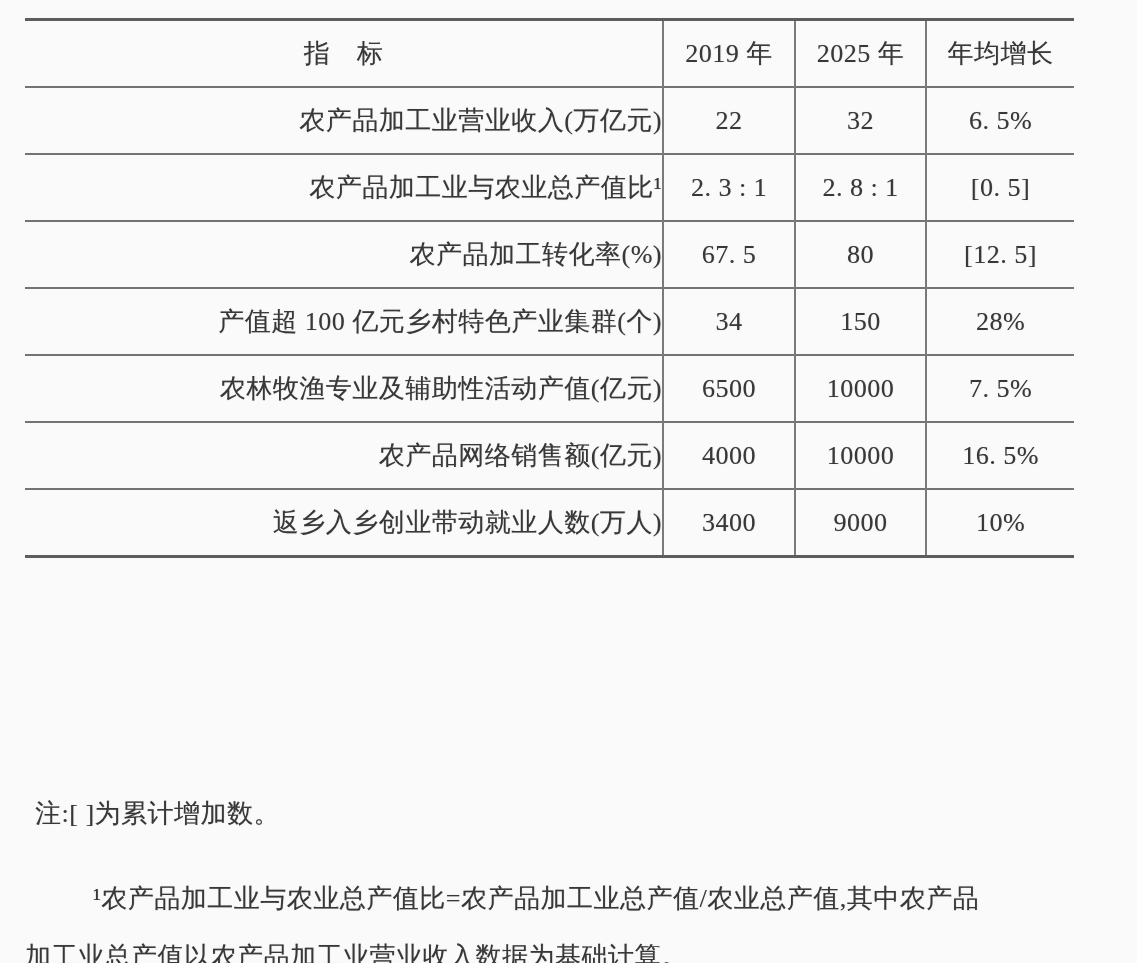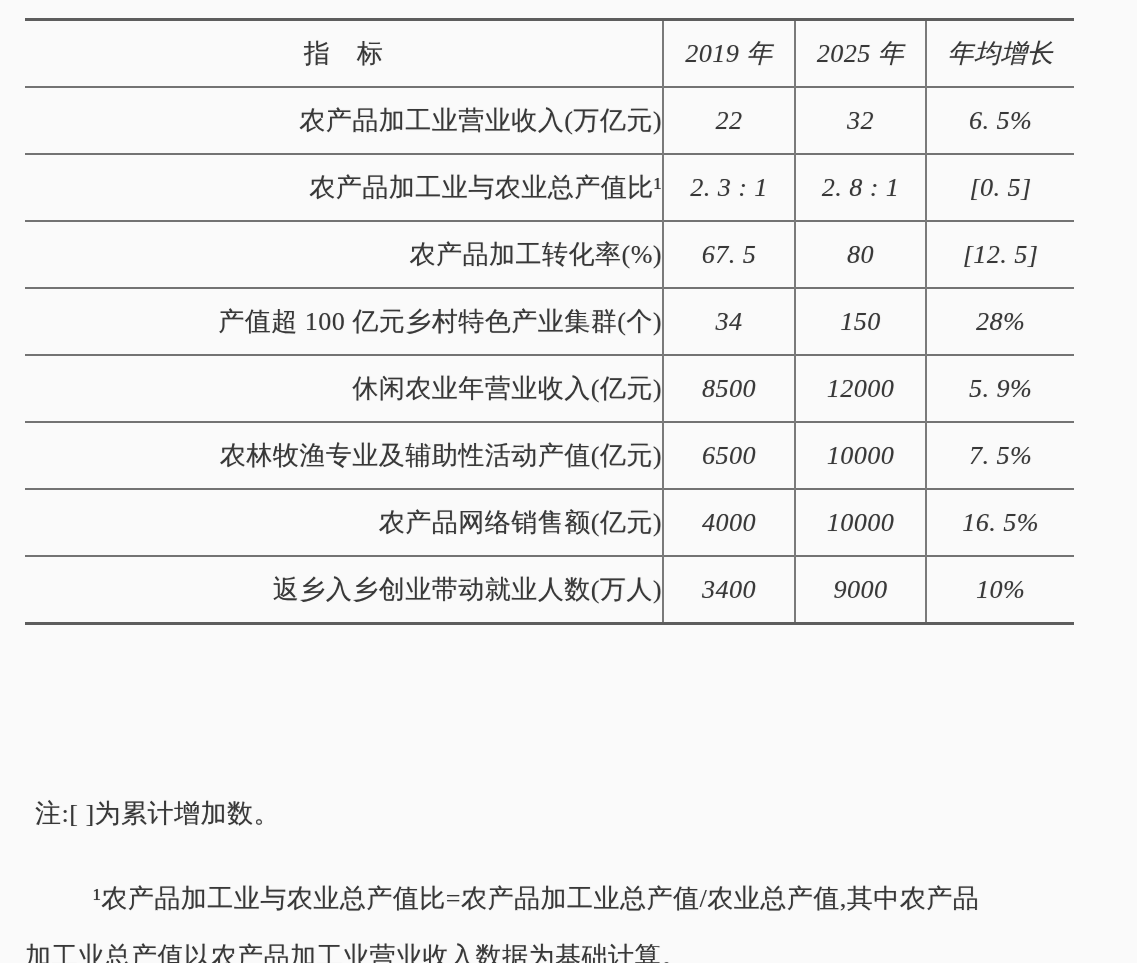--- a/index.html
+++ b/index.html
@@ -35,21 +35,21 @@
   table.indicators td {
     font-size: 26px;
     font-weight: normal;
     letter-spacing: 0.5px;
     padding: 0;
     vertical-align: middle;
   }
   table.indicators thead th { height: 65px; }
   table.indicators tbody td { height: 65px; }
   table.indicators tr { border-bottom: 2px solid #737373; }
-  table.indicators .sep { border-left: 2px solid #7a7a7a; font-style: italic; }
+  table.indicators .sep { border-left: 2px solid #7a7a7a; }
   .c-ind {
     text-align: right;
     padding-left: 16px !important;
   }
   th.c-ind { text-align: center; padding-left: 0 !important; }
   .c-num { text-align: center; }
   .bracket-note {
     position: absolute;
     left: 25px;
     top: 786px;
@@ -107,26 +107,20 @@
         <td class="c-num sep">80</td>
         <td class="c-num sep">[12. 5]</td>
       </tr>
       <tr>
         <td class="c-ind">产值超 100 亿元乡村特色产业集群(个)</td>
         <td class="c-num sep">34</td>
         <td class="c-num sep">150</td>
         <td class="c-num sep">28%</td>
       </tr>
       <tr>
-        <td class="c-ind">休闲农业年营业收入(亿元)</td>
-        <td class="c-num sep">8500</td>
-        <td class="c-num sep">12000</td>
-        <td class="c-num sep">5. 9%</td>
-      </tr>
-      <tr>
         <td class="c-ind">农林牧渔专业及辅助性活动产值(亿元)</td>
         <td class="c-num sep">6500</td>
         <td class="c-num sep">10000</td>
         <td class="c-num sep">7. 5%</td>
       </tr>
       <tr>
         <td class="c-ind">农产品网络销售额(亿元)</td>
         <td class="c-num sep">4000</td>
         <td class="c-num sep">10000</td>
         <td class="c-num sep">16. 5%</td>

